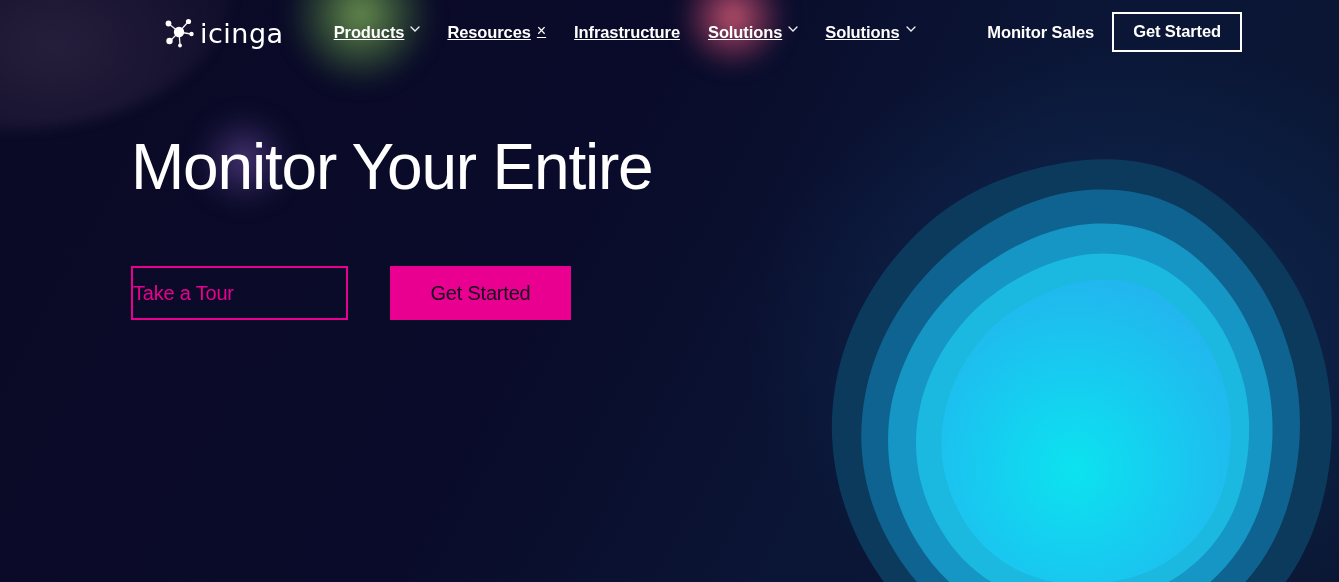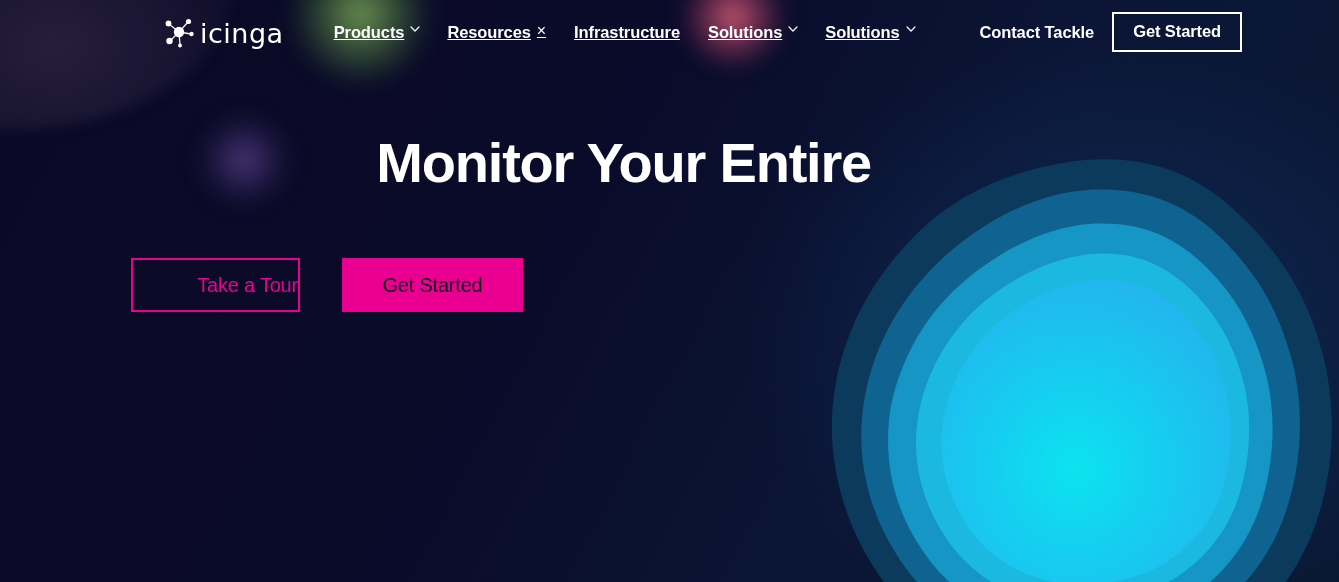--- a/index.html
+++ b/index.html
@@ -83,32 +83,32 @@
   }
   .btn-outline-white {
     border:2px solid #fff; color:#fff; font-size:16.5px; font-weight:700;
     padding:9px 19px 10px; cursor:pointer; background:transparent;
     line-height:1; white-space:nowrap; letter-spacing:-.1px;
   }
 
   
   .hero { position:absolute; left:131px; top:132px; width:740px; z-index:4; }
   .hero h1 {
-    color:#fff; font-size:56px; line-height:1.1; font-weight:700;
-    letter-spacing:-1.2px; font-family:"Liberation Sans", sans-serif;text-align:right;
+    color:#fff; font-size:64px; line-height:1.1; font-weight:400;
+    letter-spacing:-1.2px; font-family:"Liberation Sans", sans-serif;
   }
   .hero p {
     color:#f2f2f7; font-size:21.5px; line-height:1.86; font-weight:400;
     margin-top:25px; max-width:690px; letter-spacing:-.1px;
   }
 
   .cta-row { display:flex; gap:42px; margin-top:64px; }
   .btn-tour {
     border:2px solid #ea0090; color:#ea0090; background:transparent;
-    font-size:20px; padding:13px 0; width:169px; text-align:right;
+    font-size:20px; padding:13px 0; width:217px; text-align:left;
     cursor:pointer; line-height:1.2; letter-spacing:-.2px;
   }
   .btn-started {
     border:2px solid #ea0090; background:#ea0090; color:#140a1e;
     font-size:20px; padding:13px 0; width:181px; text-align:center;
     cursor:pointer; line-height:1.2; letter-spacing:-.2px;
   }
 </style>
 </head>
 <body>
@@ -206,21 +206,21 @@
         <span class="chev">
           <svg viewBox="0 0 10 6" width="10" height="6">
               <path d="M1 1L5 5L9 1" stroke="#fff" stroke-width="1.3" fill="none" stroke-linecap="round"></path>
             </svg>
         </span>
       </div>
 
     </nav>
 
     <div class="header-right">
-      <a class="contact-sales">Contact Tackle</a>
+      <a class="contact-sales">Monitor Sales</a>
       <button class="btn-outline-white">Get Started</button>
     </div>
 
   </header>
 
   <section class="hero">
     <h1>
       <span>Monitor Your Entire</span><br>
     </h1>
 

